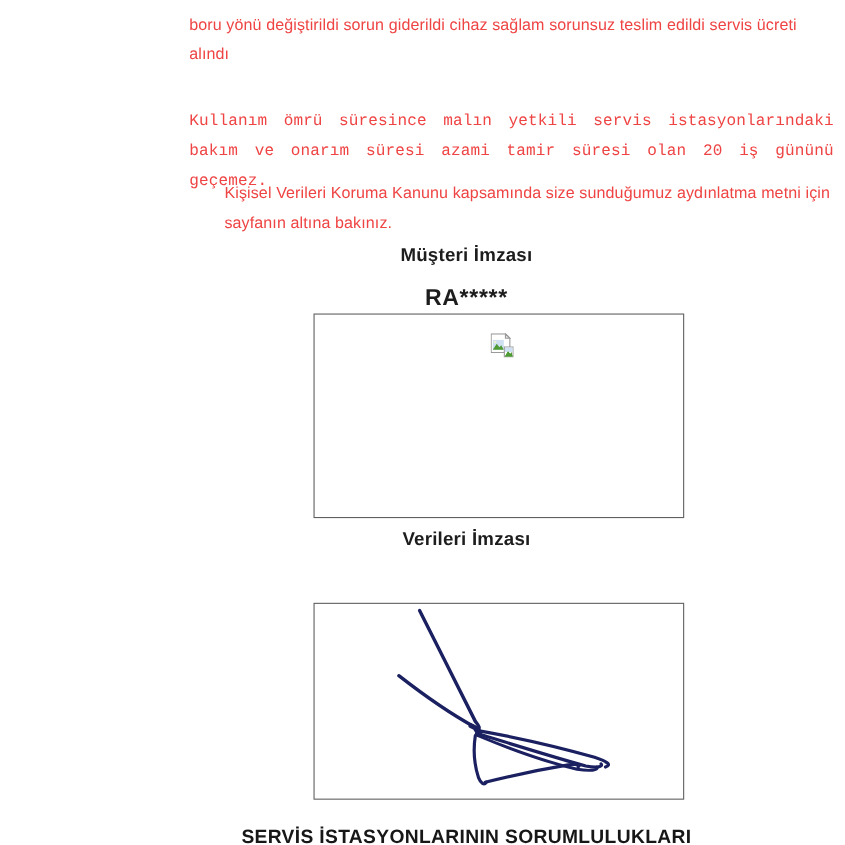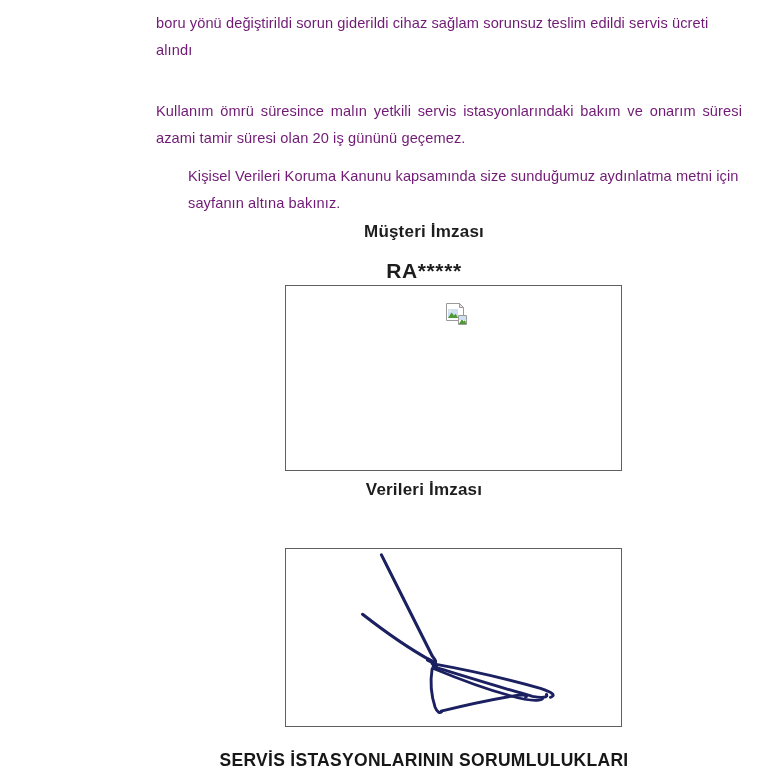--- a/index.html
+++ b/index.html
@@ -21,34 +21,34 @@
   .page {
     position: absolute;
     inset: 0;
     width: 768px;
     height: 768px;
   }
 
   
   .para {
     position: absolute;
-    left: 156px;
+    left: 172px;
     width: 586px;
     font-size: 14.6px;
     line-height: 27px;
-    color: #701a75;
+    color: #ef4444;
     letter-spacing: 0.1px;
   }
   .para.justify {
     text-align: justify;
     text-align-last: left;
   }
 
   #para-service-note { top: -5px; }
-  #para-maintenance  { top: 83px; }
+  #para-maintenance  { top: 83px; font-family: Liberation Mono, monospace; }
   #para-kvkk         { top: 148px; margin-left: 32px; }
 
   
   .center-head {
     position: absolute;
     left: 0;
     width: 768px;
     text-align: center;
     font-weight: bold;
     color: #1d1d1d;

